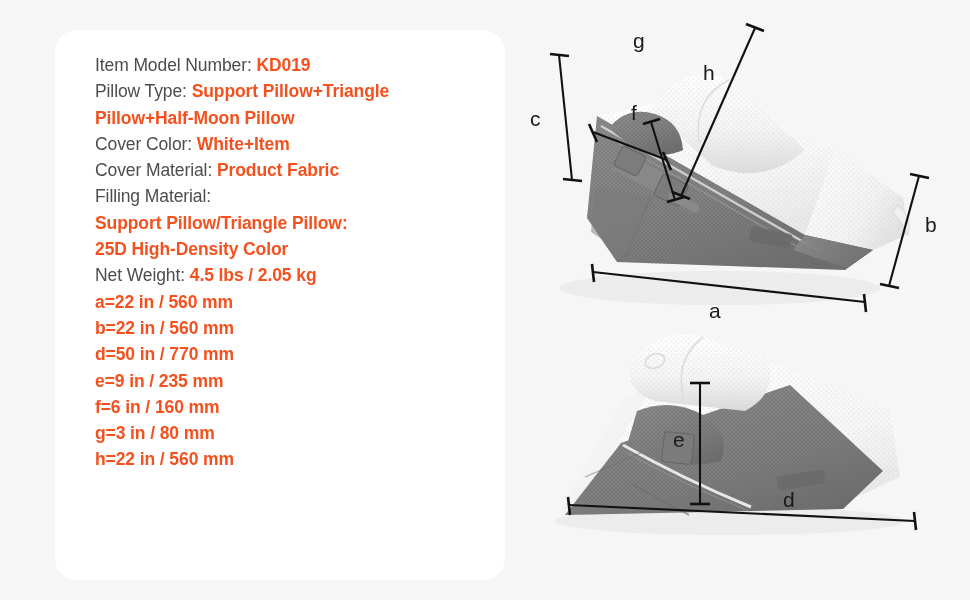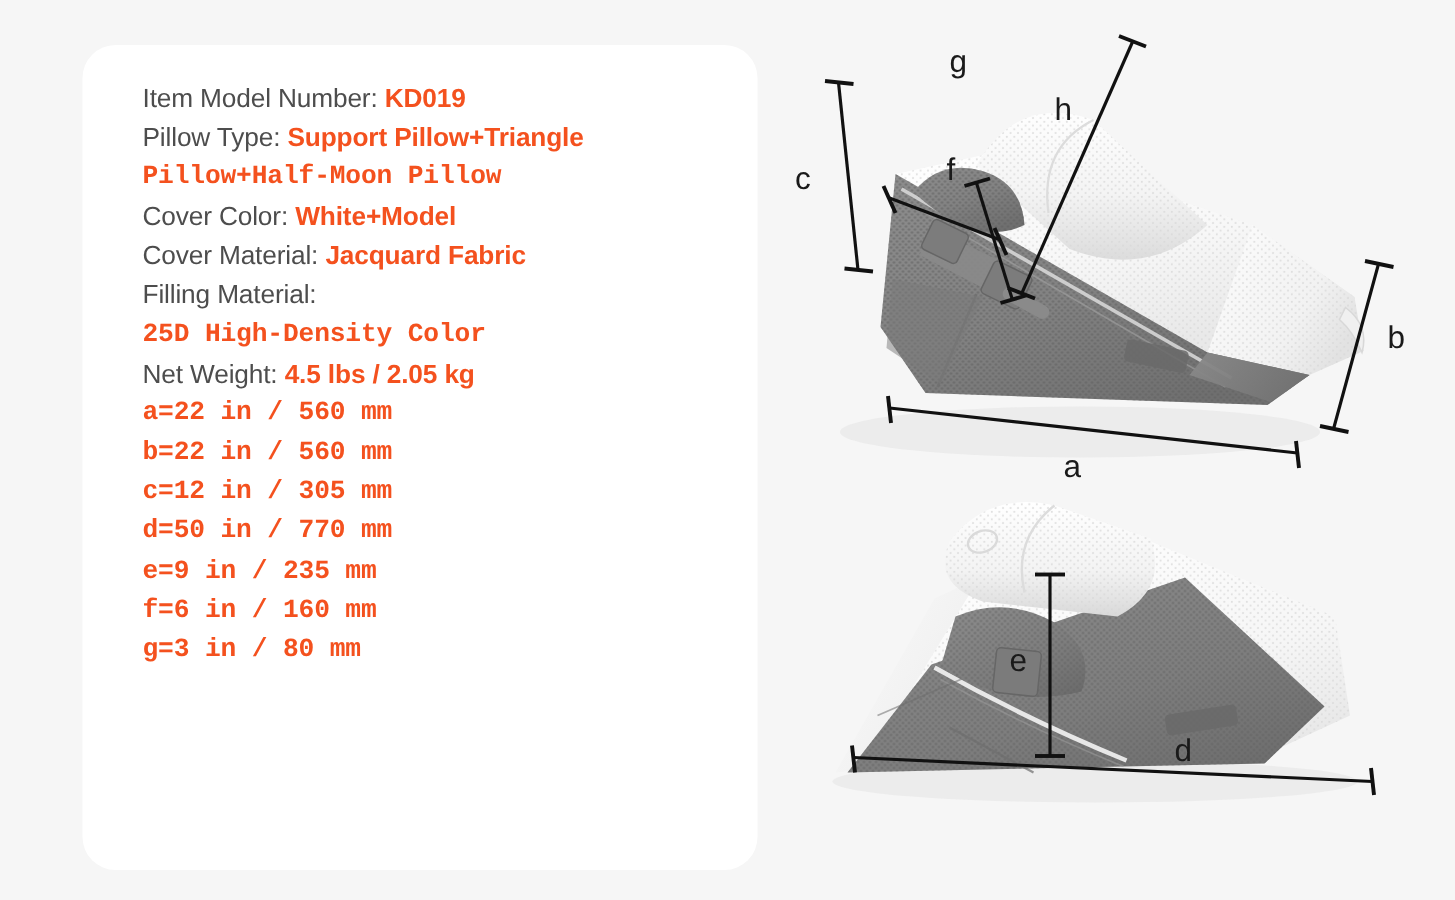--- a/index.html
+++ b/index.html
@@ -39,21 +39,20 @@
     white-space: nowrap;
     letter-spacing: -0.1px;
   }
   .spec-line .val {
     color: #f4511e;
     font-weight: bold;
   }
   .spec-line.all-accent {
     color: #f4511e;
     font-weight: bold;
-    font-family: Liberation Mono, monospace;
   }
 
   
   #product-area {
     position: absolute;
     left: 505px;
     top: 0;
     width: 465px;
     height: 600px;
   }
@@ -80,32 +79,33 @@
 </style>
 </head>
 <body>
 
 <div id="root">
 
   <div id="spec-card">
     <div class="spec-line"><span>Item Model Number: </span><span class="val">KD019</span></div>
     <div class="spec-line"><span>Pillow Type: </span><span class="val">Support Pillow+Triangle</span></div>
     <div class="spec-line all-accent">Pillow+Half-Moon Pillow</div>
-    <div class="spec-line"><span>Cover Color: </span><span class="val">White+Model</span></div>
-    <div class="spec-line"><span>Cover Material: </span><span class="val">Jacquard Fabric</span></div>
+    <div class="spec-line"><span>Cover Color: </span><span class="val">White+Item</span></div>
+    <div class="spec-line"><span>Cover Material: </span><span class="val">Product Fabric</span></div>
     <div class="spec-line">Filling Material:</div>
+    <div class="spec-line all-accent">Support Pillow/Triangle Pillow:</div>
     <div class="spec-line all-accent">25D High-Density Color</div>
     <div class="spec-line"><span>Net Weight: </span><span class="val">4.5 lbs / 2.05 kg</span></div>
     <div class="spec-line all-accent">a=22 in / 560 mm</div>
     <div class="spec-line all-accent">b=22 in / 560 mm</div>
-    <div class="spec-line all-accent">c=12 in / 305 mm</div>
     <div class="spec-line all-accent">d=50 in / 770 mm</div>
     <div class="spec-line all-accent">e=9 in / 235 mm</div>
     <div class="spec-line all-accent">f=6 in / 160 mm</div>
     <div class="spec-line all-accent">g=3 in / 80 mm</div>
+    <div class="spec-line all-accent">h=22 in / 560 mm</div>
   </div>
 
   <div id="product-area">
 
     <svg class="prod-svg" width="465" height="330" viewBox="0 0 465 330">
       <defs>
         <linearGradient id="whiteTopA" x1="0" y1="0" x2="0.45" y2="1">
           <stop offset="0%" stop-color="#ffffff"></stop>
           <stop offset="60%" stop-color="#f7f7f7"></stop>
           <stop offset="100%" stop-color="#e9e9e9"></stop>

